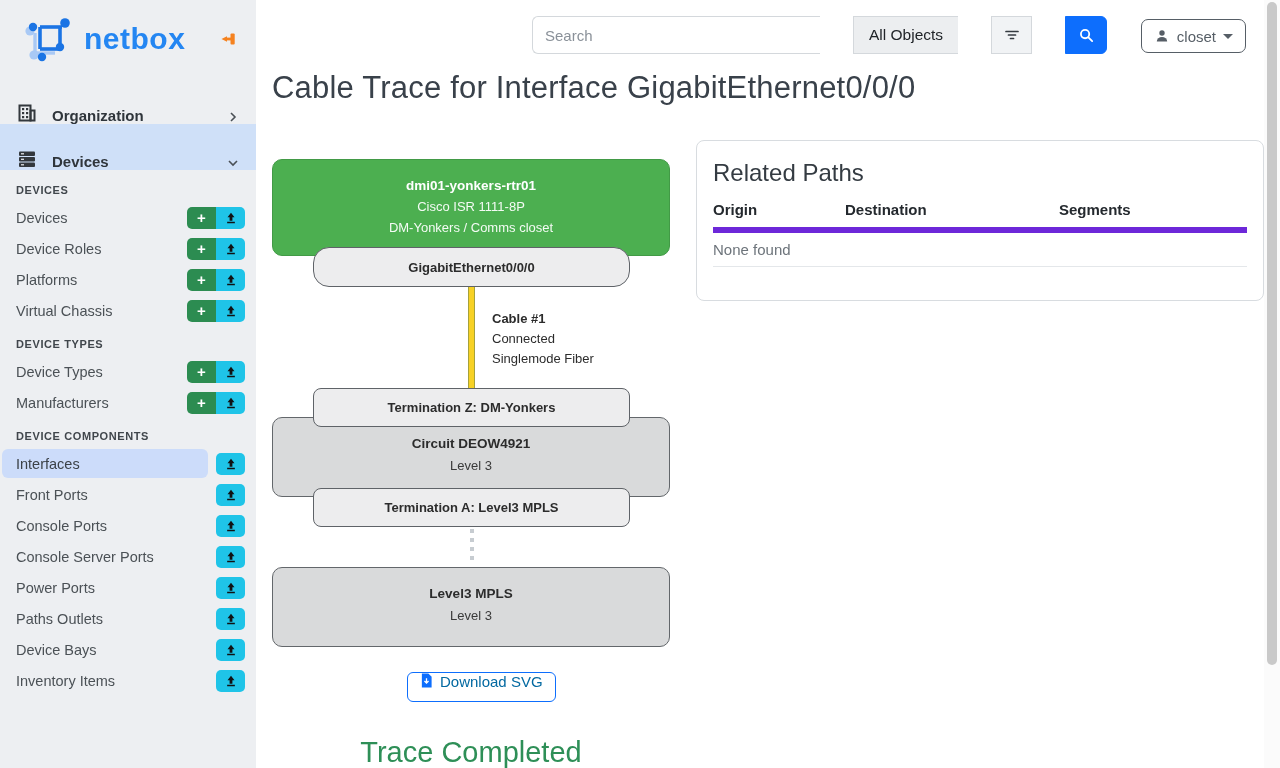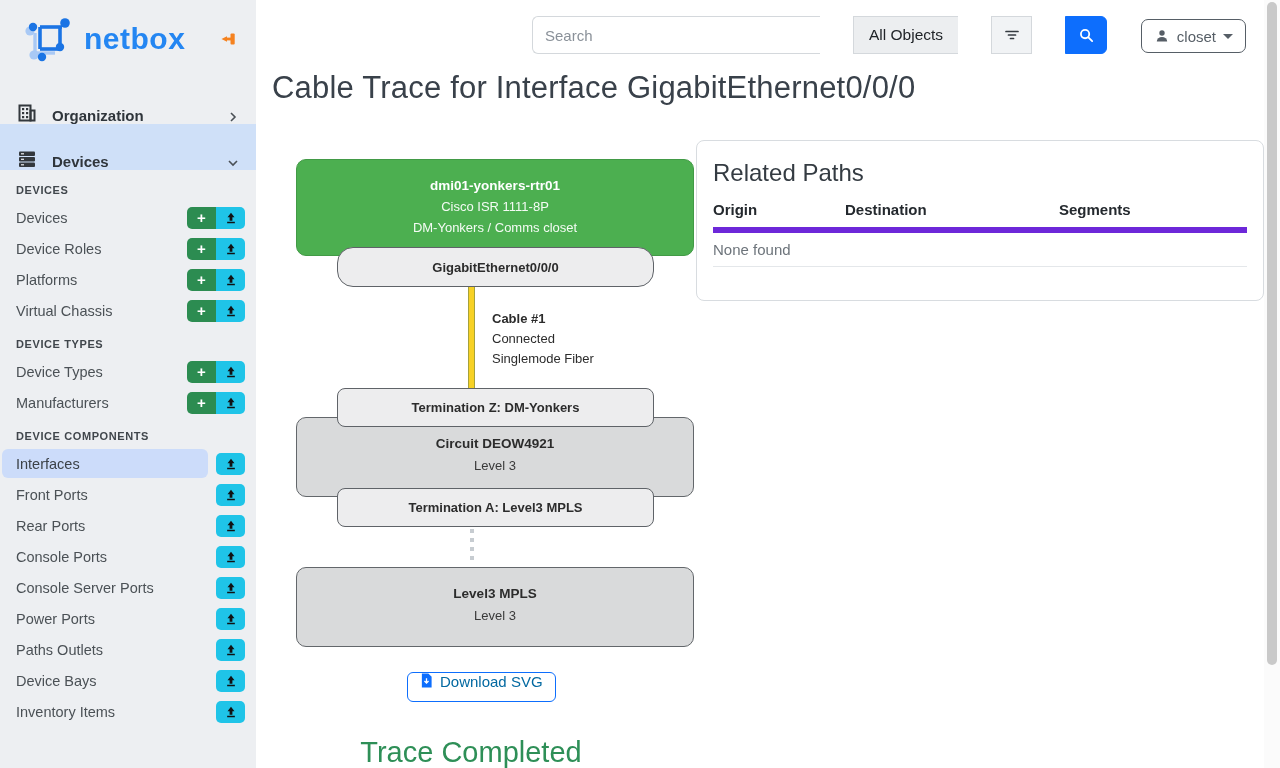--- a/index.html
+++ b/index.html
@@ -40,21 +40,21 @@
   .filter-seg { width:41px; height:38px; background:#f1f3f5; border:1px solid #d4d8dc; display:flex; align-items:center; justify-content:center; cursor:pointer; }
   .go-seg { width:42px; height:38px; background:#0d6efd; border:1px solid #0d6efd; border-radius:0 6px 6px 0; display:flex; align-items:center; justify-content:center; cursor:pointer; }
 
   .user-btn { position:absolute; right:18px; top:19px; height:34px; padding:0 12px; background:#ffffff; border:1px solid #565e66; border-radius:7px; display:flex; align-items:center; gap:7px; font-size:15px; color:#565e66; cursor:pointer; }
   .caret-down { width:0; height:0; border-left:5px solid transparent; border-right:5px solid transparent; border-top:5px solid #565e66; }
 
   .page-title { position:absolute; left:16px; top:70px; font-size:31px; font-weight:400; color:#39414a; letter-spacing:.2px; }
 
   
   .diagram { position:absolute; left:16px; top:159px; width:398px; height:608px; }
-  .dbox { position:absolute; display:flex; flex-direction:column; align-items:center; justify-content:center; text-align:center;margin-left:24px; }
+  .dbox { position:absolute; display:flex; flex-direction:column; align-items:center; justify-content:center; text-align:center; }
   .device-box { left:0; top:0; width:398px; height:97px; background:#4caf50; border:1px solid #429a46; border-radius:10px; padding-top:6px; justify-content:flex-start; }
   .device-box .t1 { font-size:13.5px; font-weight:700; color:#ffffff; margin-top:12px; }
   .device-box .t2, .device-box .t3 { font-size:13px; color:#f4fbf4; margin-top:6px; }
   .slim-box { background:#ededee; border:1px solid #5f6368; border-radius:8px; font-size:13px; font-weight:700; color:#2c2c2c; }
   .iface-box { left:41px; top:88px; width:317px; height:40px;border-radius:16px; }
   .termz-box { left:41px; top:229px; width:317px; height:39px; }
   .terma-box { left:41px; top:329px; width:317px; height:39px; }
   .big-box { background:#d9dadb; border:1px solid #63676b; border-radius:10px; }
   .circuit-box { left:0; top:258px; width:398px; height:80px; z-index:0; justify-content:flex-start; padding-top:18px; }
   .net-box { left:0; top:408px; width:398px; height:80px; justify-content:flex-start; padding-top:18px; }
@@ -296,31 +296,20 @@
     <button class="mini-btn btn-import solo">
       <span>
           <svg viewBox="0 0 16 16" width="14" height="14">
             <path d="M8 2 L12 7 H9.6 V11 H6.4 V7 H4 Z" fill="#101214"></path>
             <rect x="3.6" y="12.3" width="8.8" height="1.7" fill="#101214"></rect>
           </svg>
         </span>
     </button>
   </div>
 
-  <div class="nav-row">
-    <a class="nav-link">Rear Ports</a>
-    <button class="mini-btn btn-import solo">
-      <span>
-          <svg viewBox="0 0 16 16" width="14" height="14">
-            <path d="M8 2 L12 7 H9.6 V11 H6.4 V7 H4 Z" fill="#101214"></path>
-            <rect x="3.6" y="12.3" width="8.8" height="1.7" fill="#101214"></rect>
-          </svg>
-        </span>
-    </button>
-  </div>
 
   <div class="nav-row">
     <a class="nav-link">Console Ports</a>
     <button class="mini-btn btn-import solo">
       <span>
           <svg viewBox="0 0 16 16" width="14" height="14">
             <path d="M8 2 L12 7 H9.6 V11 H6.4 V7 H4 Z" fill="#101214"></path>
             <rect x="3.6" y="12.3" width="8.8" height="1.7" fill="#101214"></rect>
           </svg>
         </span>

